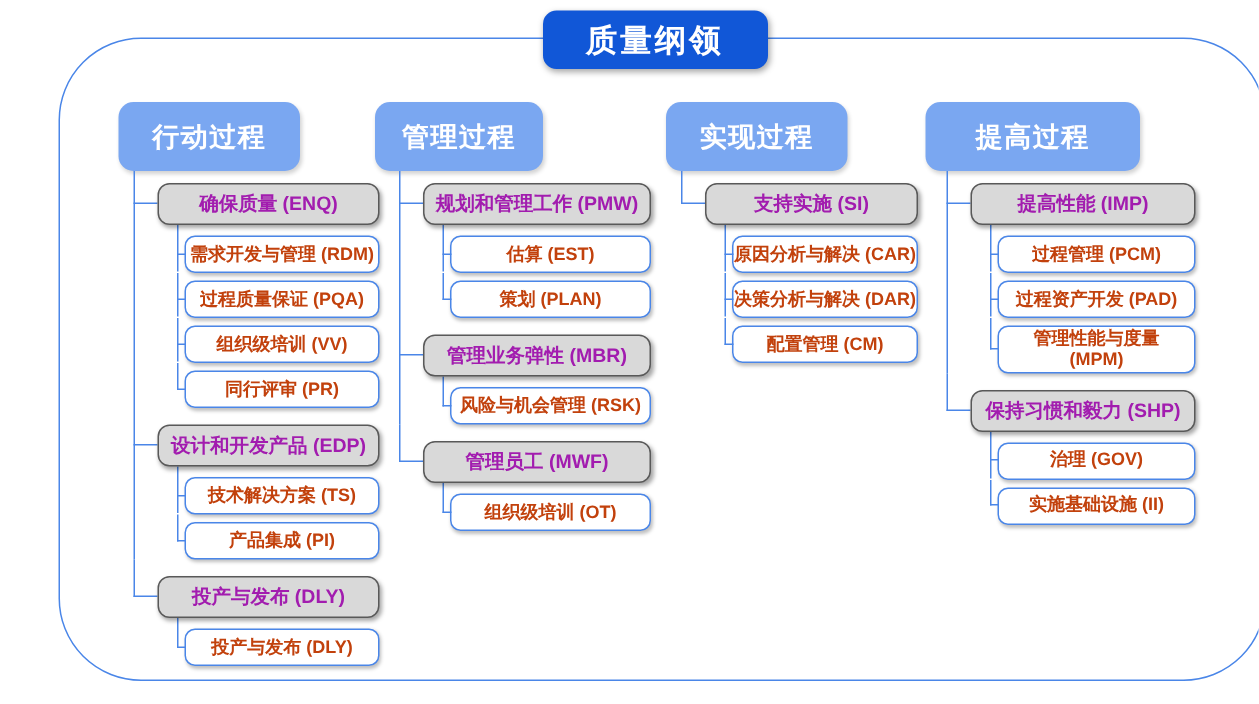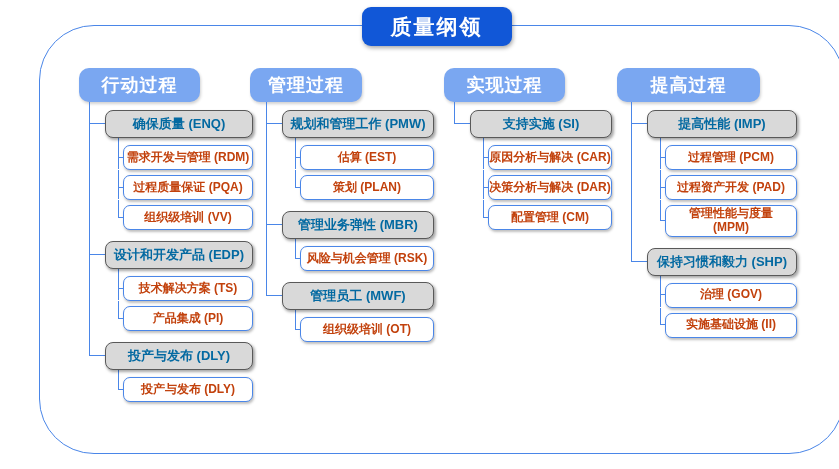--- a/index.html
+++ b/index.html
@@ -22,21 +22,21 @@
     font-size:21px; font-weight:bold; letter-spacing:2px;
     display:flex; align-items:center; justify-content:center;
     border-radius:9px; box-shadow:1px 2px 4px rgba(0,0,0,.35);
   }
   .col{ position:absolute; top:68px; }
   .c1{ left:62px;  --gw:148px; --hw:121px; --gml:26px; }
   .c2{ left:233px; --gw:152px; --hw:112px; --gml:32px; }
   .c3{ left:427px; --gw:142px; --hw:121px; --gml:26px; }
   .c4{ left:600px; --gw:150px; --hw:143px; --gml:30px; }
   .hdr{
-    width:var(--hw); height:34px;
+    width:var(--hw); height:46px;
     background:var(--header-bg,#7aa7f1); color:var(--header-text,#ffffff);
     font-size:18px; font-weight:bold; letter-spacing:1px;
     display:flex; align-items:center; justify-content:center;
     border-radius:10px; box-shadow:1px 2px 3px rgba(0,0,0,.18);
   }
   .groups{ width:var(--gw); margin-left:var(--gml); margin-top:8px; }
   .group{ position:relative; }
   .group+.group{ margin-top:11px; }
   .group::before{
     content:""; position:absolute; left:-16px; top:13px; width:16px; height:0;
@@ -45,21 +45,21 @@
   .group::after{
     content:""; position:absolute; left:-16px; top:-11px; bottom:0; width:0;
     border-left:1.6px solid var(--line,#4a86e8);
   }
   .group:first-child::after{ top:-8px; }
   .group:last-child::after{ bottom:auto; height:25px; }
   .group:first-child:last-child::after{ height:22px; }
   .gbox{
     position:relative; z-index:1; height:28px;
     background:var(--group-bg,#d9d9d9); border:1.6px solid var(--group-border,#595959);
-    border-radius:8px; color:#0369a1;
+    border-radius:8px; color:#a21caf;
     font-size:13px; font-weight:bold; white-space:pre;
     display:flex; align-items:center; justify-content:center;
     box-shadow:1.5px 2px 3px rgba(0,0,0,.35);
   }
   .children{ margin-left:18px; margin-top:7px; }
   .cbox{
     position:relative; min-height:25px; padding:1px 2px;
     background:#fff; border:1.5px solid var(--item-border,#4a86e8);
     border-radius:7px; color:#c2410c;
     font-size:12px; font-weight:bold; line-height:1.15; white-space:pre; text-align:center;
@@ -88,20 +88,21 @@
 
   <div class="col c1">
     <div class="hdr">行动过程</div>
     <div class="groups">
       <div class="group">
         <div class="gbox">确保质量 (ENQ)</div>
         <div class="children">
           <div class="cbox">需求开发与管理 (RDM)</div>
           <div class="cbox">过程质量保证 (PQA)</div>
           <div class="cbox">组织级培训 (VV)</div>
+          <div class="cbox">同行评审 (PR)</div>
         </div>
       </div>
       <div class="group">
         <div class="gbox">设计和开发产品 (EDP)</div>
         <div class="children">
           <div class="cbox">技术解决方案 (TS)</div>
           <div class="cbox">产品集成 (PI)</div>
         </div>
       </div>
       <div class="group">

